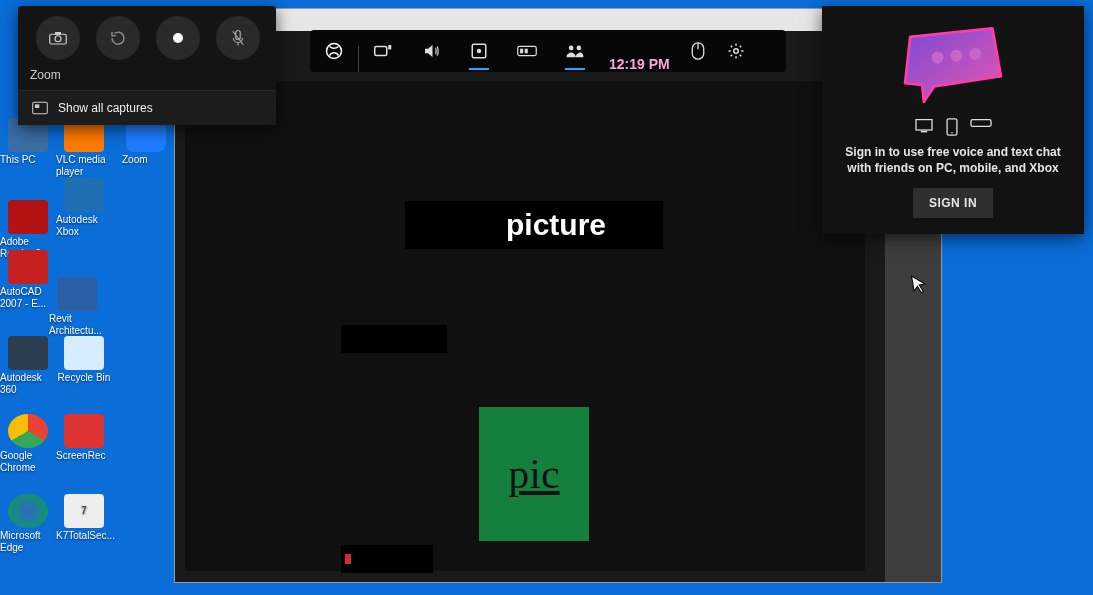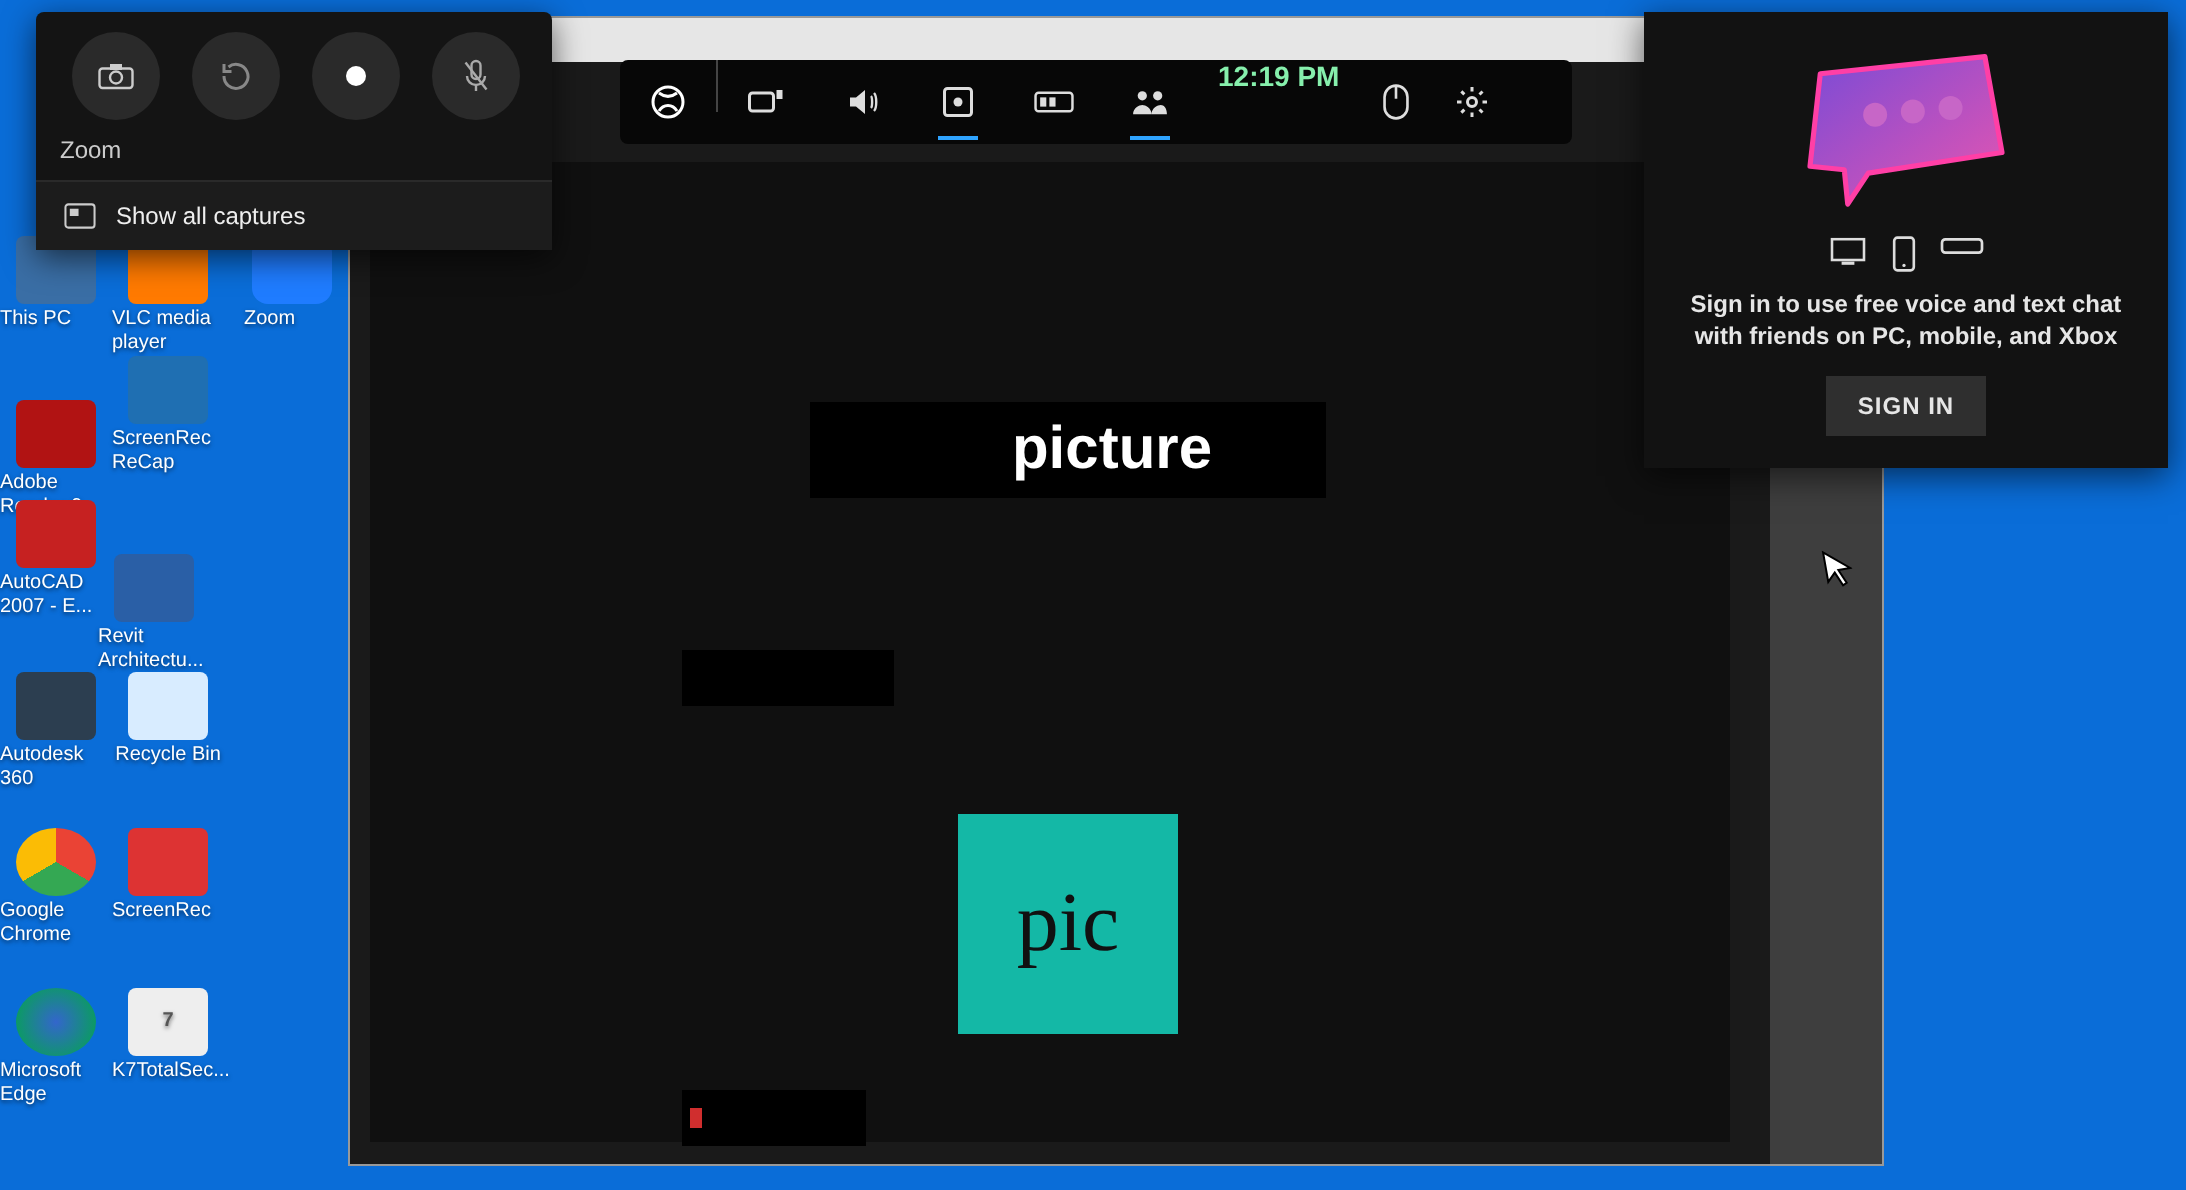--- a/index.html
+++ b/index.html
@@ -41,34 +41,34 @@
   }
   .picture-box {
     position:absolute; left:220px; top:120px; width:258px; height:48px;
     background:#000; color:#fff; font-weight:900; font-size:30px;
     display:flex;align-items:center;justify-content:center;padding-left:44px;
   }
   .black-rect {
     position:absolute; left:156px; top:244px; width:106px; height:28px; background:#000;
   }
   .pic-box {
-    position:absolute; left:294px; top:326px; width:110px; height:110px;
-    background:#14b8a6; color:#111; font-size:42px;
-    display:flex;align-items:center;justify-content:center; font-family: Georgia, serif;
+    position:absolute; left:294px; top:326px; width:110px; height:134px;
+    background:#15803d; color:#111; font-size:42px;
+    display:flex;align-items:center;justify-content:center; font-family: Georgia, serif; text-decoration: underline;
   }
   .black-rect2{
     position:absolute; left:156px; top:464px; width:92px; height:28px; background:#000;
     display:flex; align-items:center; padding-left:4px;
   }
   .red-dot { width:6px;height:10px;background:#d02e2e; }
 
   
   .gamebar {
     position: absolute; left: 310px; top: 30px; width: 476px; height: 42px;
-    background: #070707; display:flex; align-items:flex-start; color:#86efac;
+    background: #070707; display:flex; align-items:flex-end; color:#f9a8d4;
     border-radius:4px;
   }
   .gb-btn {
     width: 48px; height:42px; display:flex;align-items:center;justify-content:center;
     position:relative; font-size:16px; color:#ddd;
   }
   .gb-divider { width:1px;height:26px;background:#444; }
   .gb-indicator{position:absolute;bottom:2px;left:14px;width:20px;height:2px;background:#2ea3ff;}
   .gb-time { padding:0 10px; font-size:14px; font-weight:600; min-width:64px;text-align:center;}
 
@@ -138,21 +138,21 @@
     <div class="ic" style="background:#ff7a00"></div>
     <span class="lbl">VLC media player</span>
   </div>
 
   <div class="di" style="left:0;top:494px;">
     <div class="ic" style="background:radial-gradient(circle,#36c 0,#0a4 100%);border-radius:50%;"></div>
     <span class="lbl">Microsoft Edge</span>
   </div>
   <div class="di" style="left:56px;top:178px;">
     <div class="ic" style="background:#1f6fb2"></div>
-    <span class="lbl">ScreenRec ReCap</span>
+    <span class="lbl">Autodesk Xbox</span>
   </div>
   <div class="di" style="left:49px;top:250px;margin-top:27px;">
     <div class="ic" style="background:#2a5fa6"></div>
     <span class="lbl">Revit Architectu...</span>
   </div>
   <div class="di" style="left:56px;top:336px;text-align:center;">
     <div class="ic" style="background:#d8ecff"></div>
     <span class="lbl">Recycle Bin</span>
   </div>
   <div class="di" style="left:56px;top:414px;">

